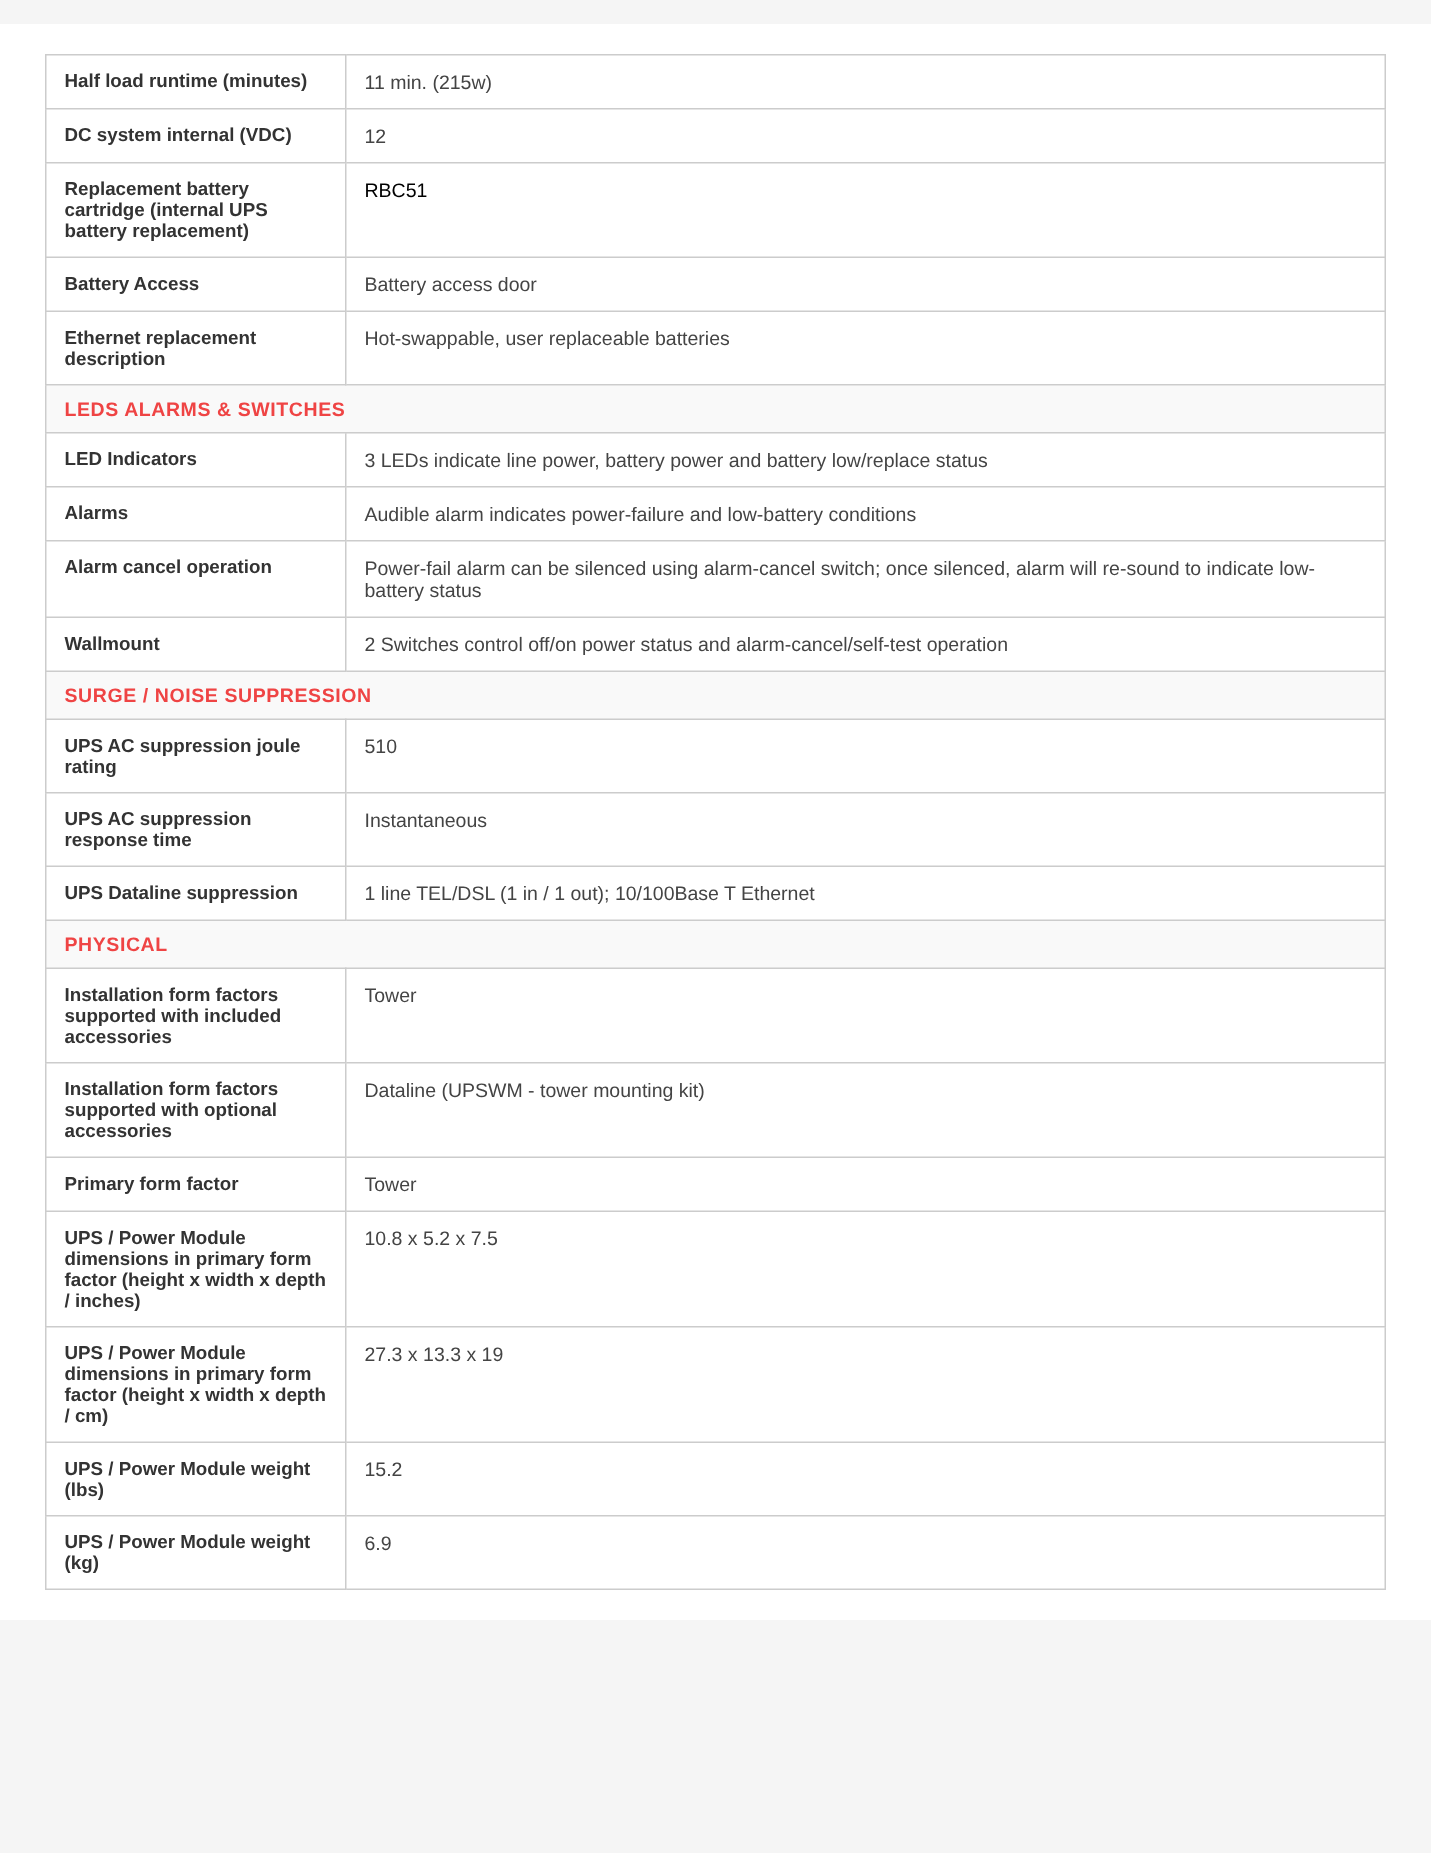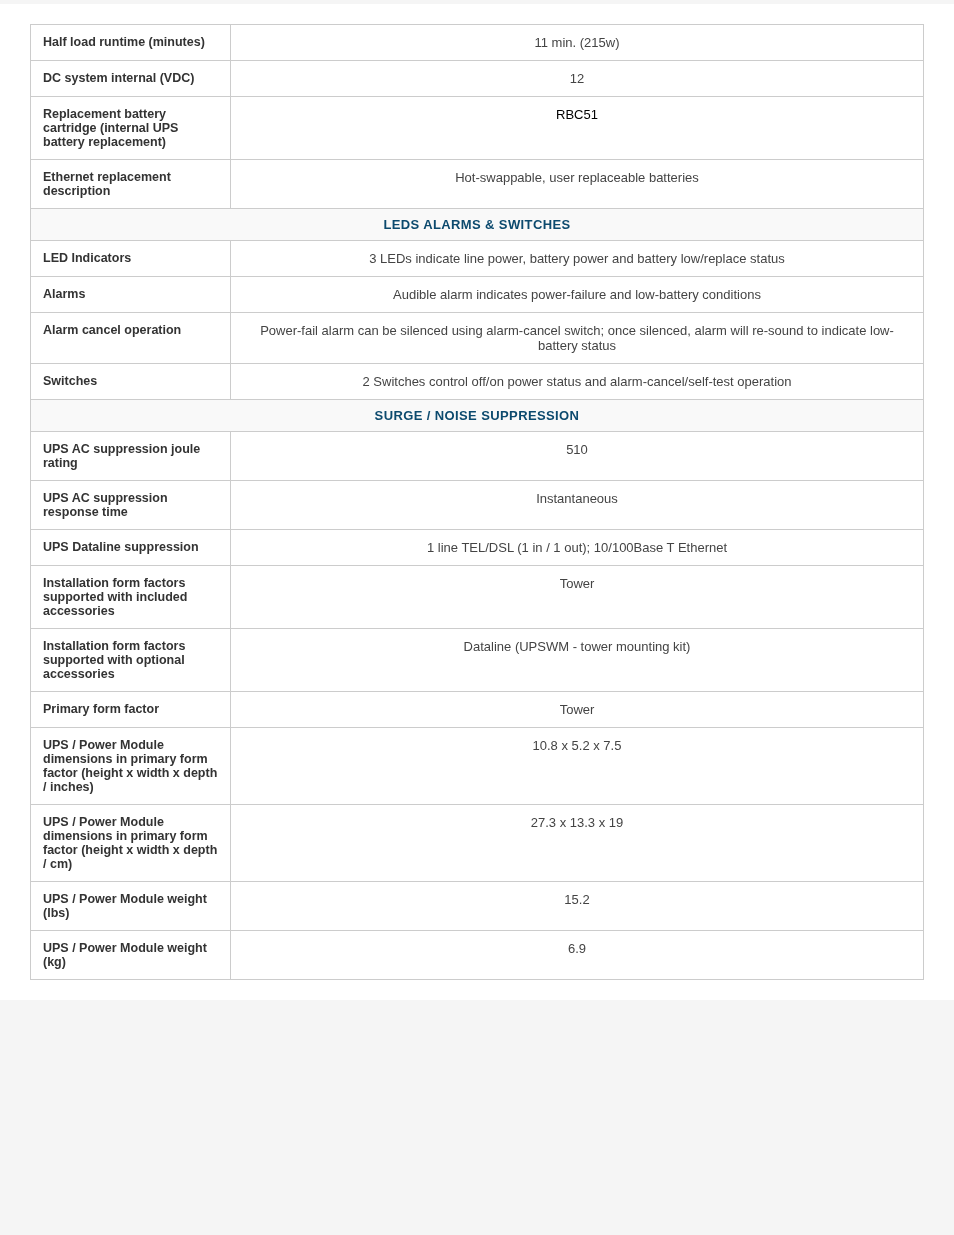--- a/index.html
+++ b/index.html
@@ -4,21 +4,21 @@
   <style>
     * { box-sizing: border-box; margin: 0; padding: 0; }
     body {
       font-family: Arial, sans-serif;
       font-size: 13px;
       background: #f5f5f5;
       color: #333;
     }
     .page-wrapper {
       max-width: 954px;
-      margin: 4px auto;
+      margin: 16px auto;
       background: #fff;
       padding: 20px 30px;
     }
     table {
       width: 100%;
       border-collapse: collapse;
       border: 1px solid #ccc;
     }
     td, th {
       border: 1px solid #ccc;
@@ -28,29 +28,28 @@
     td:first-child {
       width: 200px;
       font-weight: bold;
       font-size: 12.5px;
       background: #fff;
       color: #333;
     }
     td:last-child {
       font-size: 13px;
       color: #444;
-      text-align: center;
     }
     .section-header td {
       background: #f9f9f9;
       font-weight: bold;
       font-size: 13px;
       text-transform: uppercase;
       letter-spacing: 0.03em;
-      color: #0c4a6e;
+      color: #ef4444;
       padding: 8px 12px;
     }
     .link-text {
       color: #000000;
       text-decoration: none;
     }
   </style>
 </head>
 <body>
 
@@ -63,56 +62,63 @@
         </tr>
         <tr>
           <td>DC system internal (VDC)</td>
           <td>12</td>
         </tr>
         <tr>
           <td>Replacement battery cartridge (internal UPS battery replacement)</td>
           <td><a href="#" class="link-text">RBC51</a></td>
         </tr>
         <tr>
+          <td>Battery Access</td>
+          <td>Battery access door</td>
+        </tr>
+        <tr>
           <td>Ethernet replacement description</td>
           <td>Hot-swappable, user replaceable batteries</td>
         </tr>
         <tr class="section-header">
           <td colspan="2">LEDS ALARMS &amp; SWITCHES</td>
         </tr>
         <tr>
           <td>LED Indicators</td>
           <td>3 LEDs indicate line power, battery power and battery low/replace status</td>
         </tr>
         <tr>
           <td>Alarms</td>
           <td>Audible alarm indicates power-failure and low-battery conditions</td>
         </tr>
         <tr>
           <td>Alarm cancel operation</td>
           <td>Power-fail alarm can be silenced using alarm-cancel switch; once silenced, alarm will re-sound to indicate low-battery status</td>
         </tr>
         <tr>
-          <td>Switches</td>
+          <td>Wallmount</td>
           <td>2 Switches control off/on power status and alarm-cancel/self-test operation</td>
         </tr>
         <tr class="section-header">
           <td colspan="2">SURGE / NOISE SUPPRESSION</td>
         </tr>
         <tr>
           <td>UPS AC suppression joule rating</td>
           <td>510</td>
         </tr>
         <tr>
           <td>UPS AC suppression response time</td>
           <td>Instantaneous</td>
         </tr>
         <tr>
           <td>UPS Dataline suppression</td>
           <td>1 line TEL/DSL (1 in / 1 out); 10/100Base T Ethernet</td>
+        </tr>
+        <tr class="section-header">
+          <td colspan="2">PHYSICAL</td>
         </tr>
         <tr>
           <td>Installation form factors supported with included accessories</td>
           <td>Tower</td>
         </tr>
         <tr>
           <td>Installation form factors supported with optional accessories</td>
           <td>Dataline (UPSWM - tower mounting kit)</td>
         </tr>
         <tr>

